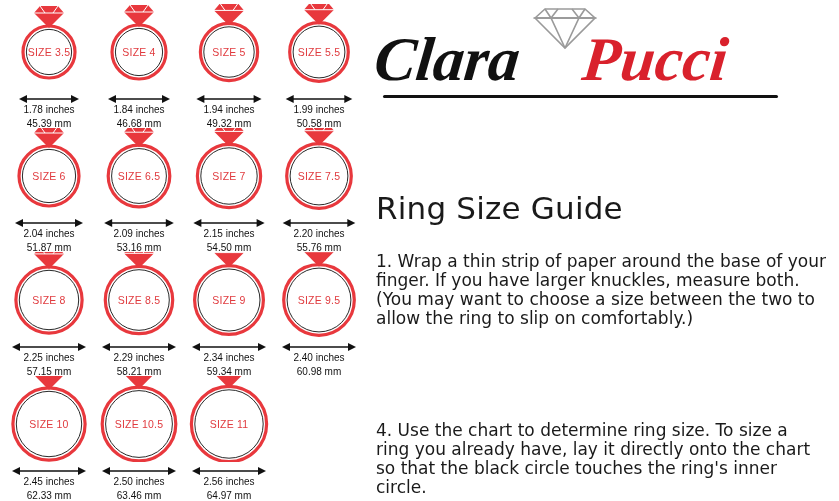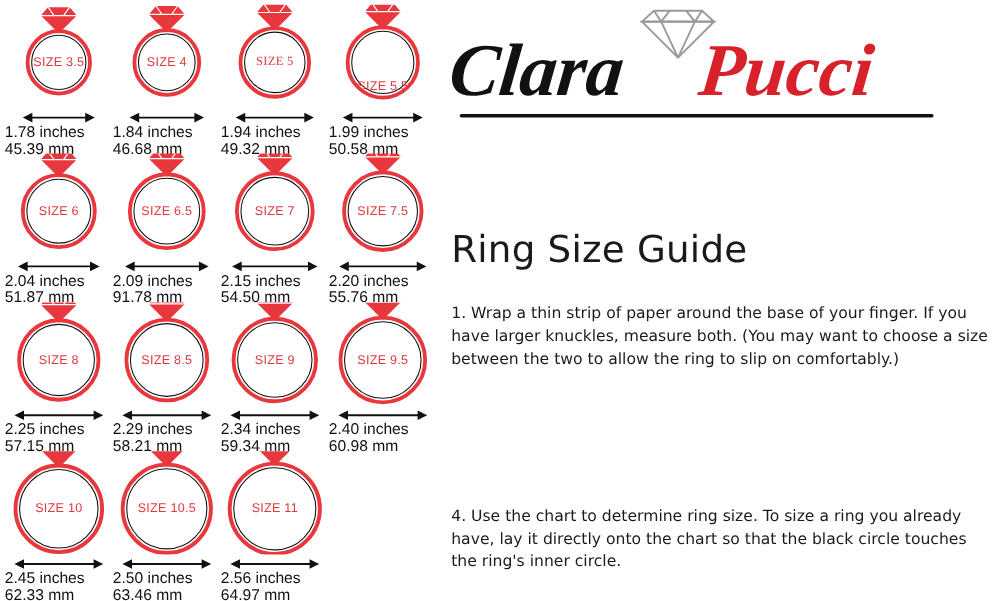--- a/index.html
+++ b/index.html
@@ -50,21 +50,22 @@
   }
 
   .arrow-row {
     position: relative;
     width: 76px;
     height: 12px;
     margin: 1px auto 0 auto;
   }
 
   .measure-text {
-    font-size: 13px;
+    text-align: center;
+    font-size: 10px;
     color: #111111;
     line-height: 12.5px;
     margin-top: 1px;
     font-family: "Liberation Sans", sans-serif;
   }
 
   .size-label {
     position: absolute;
     width: 90px;
     text-align: center;
@@ -140,21 +141,21 @@
     font-size: 31px;
     color: #1a1a1a;
     font-family: "DejaVu Sans", sans-serif;
     letter-spacing: 0.2px;
   }
 
   .step {
     position: absolute;
     left: 10px;
     width: 450px;
-    font-size: 13px;
+    font-size: 17px;
     line-height: 19px;
     color: #1a1a1a;
     font-family: "DejaVu Sans", sans-serif;
   }
 
   #step-1 { top: 252px; }
   #step-2 { top: 337px; }
   #step-3 { top: 379px; }
   #step-4 { top: 421px; }
 </style>
@@ -196,37 +197,37 @@
         <div class="measure-text">1.84 inches</div>
         <div class="measure-text">46.68 mm</div>
       </div>
       <div class="size-cell">
         <svg class="ring-svg" width="90" height="86" viewBox="0 0 90 86">
           <path d="M30 6.399999999999999 L36 -0.6000000000000014 L54 -0.6000000000000014 L60 6.399999999999999 L45 21.4 Z" fill="#e8383d"></path>
           <path d="M30 6.399999999999999 L60 6.399999999999999 M36 -0.6000000000000014 L41 6.399999999999999 M54 -0.6000000000000014 L49 6.399999999999999" stroke="#ffffff" stroke-width="1" fill="none"></path>
           <circle cx="45" cy="48" r="28.6" fill="none" stroke="#e8383d" stroke-width="3.2"></circle>
           <circle cx="45" cy="48" r="25.200000000000003" fill="none" stroke="#111111" stroke-width="0.9"></circle>
         </svg>
-        <div class="size-label" style="top: 42px; font-family: Liberation Serif, serif;">SIZE 5</div>
+        <div class="size-label" style="top: 42px;">SIZE 5</div>
         <div class="arrow-row"><svg width="76" height="12" viewBox="0 0 76 12">
             <path d="M11.399999999999999 6 L64.6 6" stroke="#111111" stroke-width="1.6"></path>
             <path d="M5.399999999999999 6 L13.399999999999999 2 L13.399999999999999 10 Z" fill="#111111"></path>
             <path d="M70.6 6 L62.599999999999994 2 L62.599999999999994 10 Z" fill="#111111"></path>
           </svg></div>
         <div class="measure-text">1.94 inches</div>
         <div class="measure-text">49.32 mm</div>
       </div>
       <div class="size-cell">
         <svg class="ring-svg" width="90" height="86" viewBox="0 0 90 86">
           <path d="M30 5.699999999999999 L36 -1.3000000000000007 L54 -1.3000000000000007 L60 5.699999999999999 L45 20.7 Z" fill="#e8383d"></path>
           <path d="M30 5.699999999999999 L60 5.699999999999999 M36 -1.3000000000000007 L41 5.699999999999999 M54 -1.3000000000000007 L49 5.699999999999999" stroke="#ffffff" stroke-width="1" fill="none"></path>
           <circle cx="45" cy="48" r="29.3" fill="none" stroke="#e8383d" stroke-width="3.2"></circle>
           <circle cx="45" cy="48" r="25.900000000000002" fill="none" stroke="#111111" stroke-width="0.9"></circle>
         </svg>
-        <div class="size-label" style="top: 42px; margin-top: 20px;">SIZE 5.5</div>
+        <div class="size-label" style="top: 42px;">SIZE 5.5</div>
         <div class="arrow-row"><svg width="76" height="12" viewBox="0 0 76 12">
             <path d="M10.700000000000003 6 L65.3 6" stroke="#111111" stroke-width="1.6"></path>
             <path d="M4.700000000000003 6 L12.700000000000003 2 L12.700000000000003 10 Z" fill="#111111"></path>
             <path d="M71.3 6 L63.3 2 L63.3 10 Z" fill="#111111"></path>
           </svg></div>
         <div class="measure-text">1.99 inches</div>
         <div class="measure-text">50.58 mm</div>
       </div>
       <div class="size-cell">
         <svg class="ring-svg" width="90" height="86" viewBox="0 0 90 86">
@@ -251,21 +252,21 @@
           <circle cx="45" cy="48" r="30.8" fill="none" stroke="#e8383d" stroke-width="3.2"></circle>
           <circle cx="45" cy="48" r="27.400000000000002" fill="none" stroke="#111111" stroke-width="0.9"></circle>
         </svg>
         <div class="size-label" style="top: 42px;">SIZE 6.5</div>
         <div class="arrow-row"><svg width="76" height="12" viewBox="0 0 76 12">
             <path d="M9.200000000000003 6 L66.8 6" stroke="#111111" stroke-width="1.6"></path>
             <path d="M3.200000000000003 6 L11.200000000000003 2 L11.200000000000003 10 Z" fill="#111111"></path>
             <path d="M72.8 6 L64.8 2 L64.8 10 Z" fill="#111111"></path>
           </svg></div>
         <div class="measure-text">2.09 inches</div>
-        <div class="measure-text">91.78 mm</div>
+        <div class="measure-text">53.16 mm</div>
       </div>
       <div class="size-cell">
         <svg class="ring-svg" width="90" height="86" viewBox="0 0 90 86">
           <path d="M30 3.3999999999999986 L36 -3.6000000000000014 L54 -3.6000000000000014 L60 3.3999999999999986 L45 18.4 Z" fill="#e8383d"></path>
           <path d="M30 3.3999999999999986 L60 3.3999999999999986 M36 -3.6000000000000014 L41 3.3999999999999986 M54 -3.6000000000000014 L49 3.3999999999999986" stroke="#ffffff" stroke-width="1" fill="none"></path>
           <circle cx="45" cy="48" r="31.6" fill="none" stroke="#e8383d" stroke-width="3.2"></circle>
           <circle cx="45" cy="48" r="28.200000000000003" fill="none" stroke="#111111" stroke-width="0.9"></circle>
         </svg>
         <div class="size-label" style="top: 42px;">SIZE 7</div>
         <div class="arrow-row"><svg width="76" height="12" viewBox="0 0 76 12">

